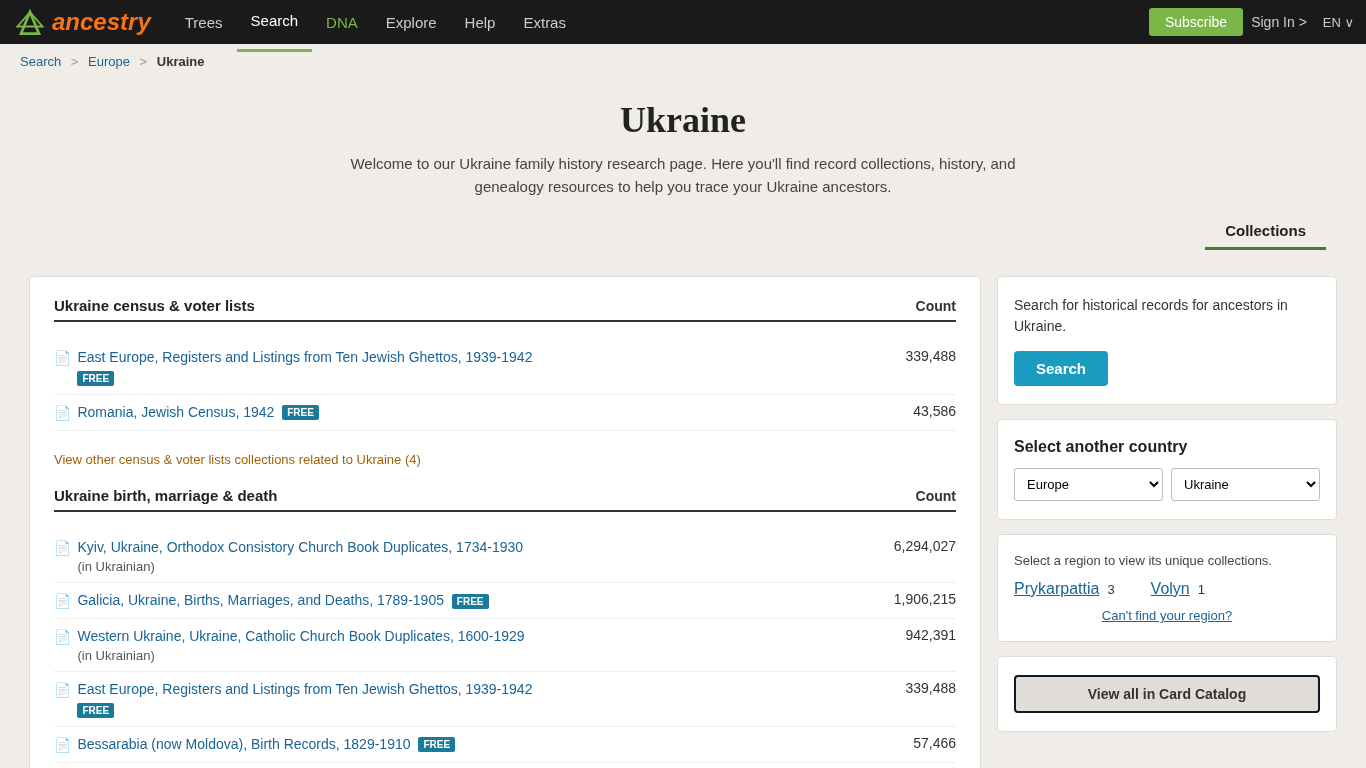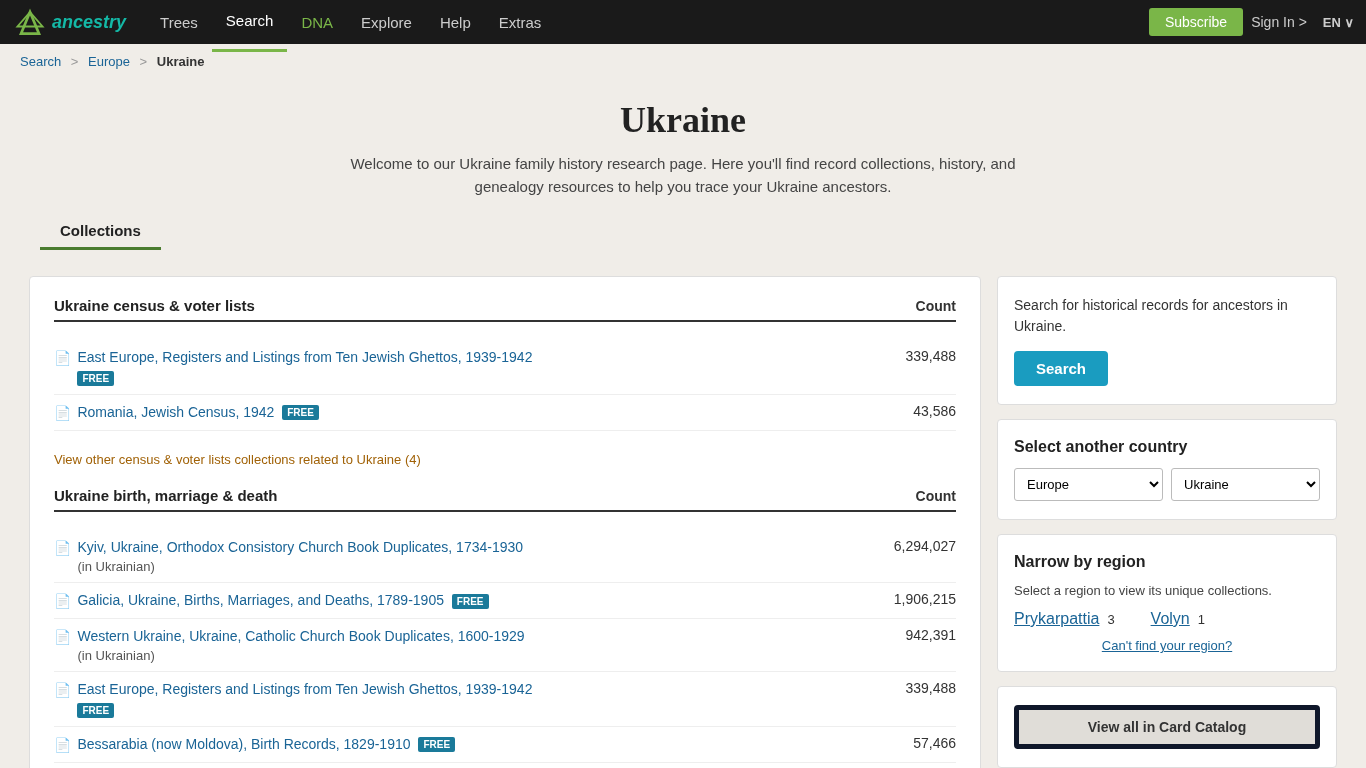--- a/index.html
+++ b/index.html
@@ -63,21 +63,20 @@
     .signin-link {
       color: #ccc;
       font-size: 14px;
       cursor: pointer;
     }
     .lang-btn {
       color: #ccc;
       font-size: 13px;
       cursor: pointer;
       margin-left: 8px;
-      font-weight: bold;
     }
 
     
     .breadcrumb {
       padding: 10px 20px;
       font-size: 13px;
       color: #555;
       background: #f0ede8;
     }
     .breadcrumb a {
@@ -104,21 +103,21 @@
       font-size: 15px;
       color: #444;
       max-width: 700px;
       margin: 0 auto 16px;
       line-height: 1.5;
     }
 
     
     .tabs-bar {
       display: flex;
-      justify-content: flex-start;
+      justify-content: flex-end;
       margin-bottom: 0;
     }
     .tab-item {
       padding: 8px 20px;
       font-size: 15px;
       font-weight: bold;
       cursor: pointer;
       color: #333;
       border-bottom: 3px solid transparent;
     }
@@ -315,39 +314,39 @@
       font-size: 13px;
       cursor: pointer;
       display: block;
       margin-top: 10px;
       text-align: center;
     }
 
     .card-catalog-btn {
       background: #e0ddd8;
       color: #333;
-      border: 5px solid #0f172a;
+      border: 2px solid #0f172a;
       padding: 9px 18px;
       font-size: 14px;
       border-radius: 4px;
       cursor: pointer;
       width: 100%;
       font-weight: bold;
     }
   </style>
 </head>
 <body>
 
 <nav class="top-nav">
   <div class="nav-logo">
     <svg class="nav-logo-icon" viewBox="0 0 40 30" xmlns="http://www.w3.org/2000/svg">
       <polygon points="10,28 20,4 30,28" fill="none" stroke="#7ab648" stroke-width="3"></polygon>
       <polygon points="6,20 20,4 34,20" fill="none" stroke="#7ab648" stroke-width="2"></polygon>
     </svg>
-    <span style="color:#14b8a6; font-size:18px; font-weight:bold; font-style:italic;">ancestry</span>
+    <span style="color:#f97316; font-size:24px; font-weight:bold; font-style:italic;">ancestry</span>
   </div>
   <div class="nav-links">
     <a class="nav-link">Trees</a>
     <a class="nav-link active">Search</a>
     <a class="nav-link dna">DNA</a>
     <a class="nav-link">Explore</a>
     <a class="nav-link">Help</a>
     <a class="nav-link">Extras</a>
   </div>
   <div class="nav-right">
@@ -487,21 +486,20 @@
         <select class="country-select">
           <option>Europe</option>
         </select>
         <select class="country-select">
           <option>Ukraine</option>
         </select>
       </div>
     </div>
 
     <div class="widget">
-      <div class="widget-title">Narrow by region</div>
       <p class="narrow-subtitle">Select a region to view its unique collections.</p>
       <div class="region-row">
         <a class="region-link">Prykarpattia</a>
         <span class="region-count">3</span>
         <div class="region-gap"></div>
         <a class="region-link">Volyn</a>
         <span class="region-count">1</span>
       </div>
       <a class="cant-find-link">Can't find your region?</a>
     </div>

